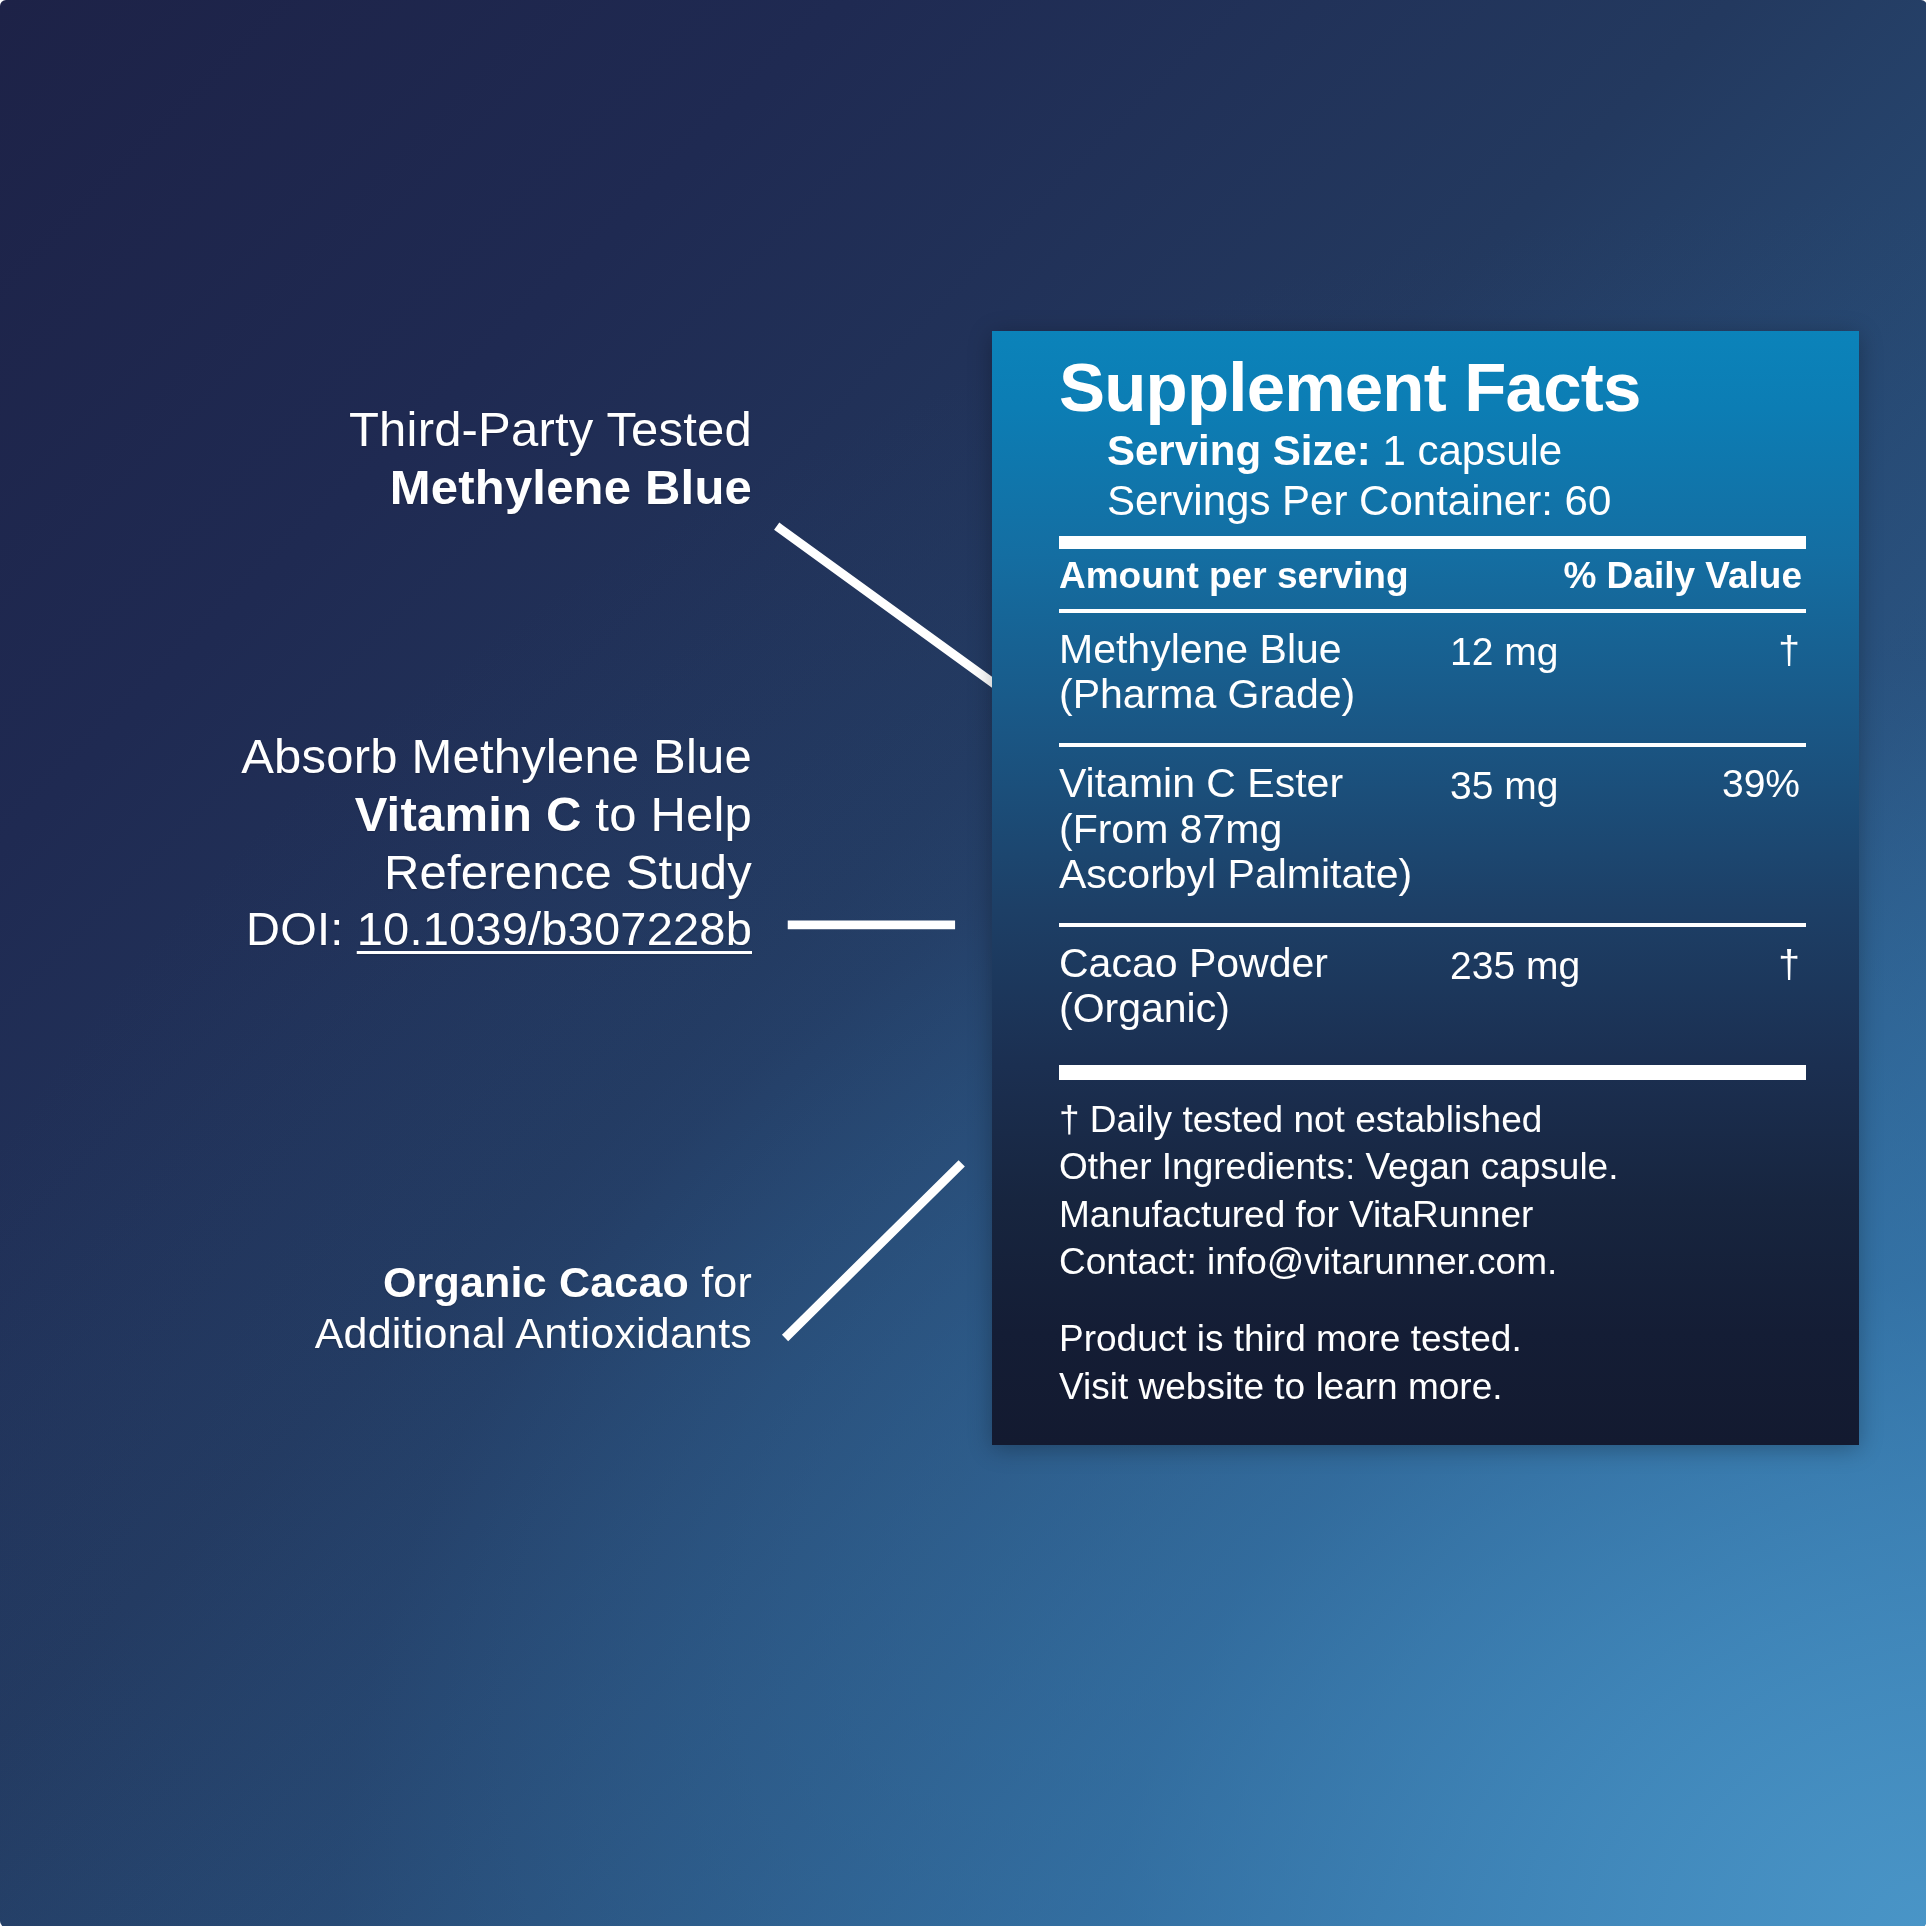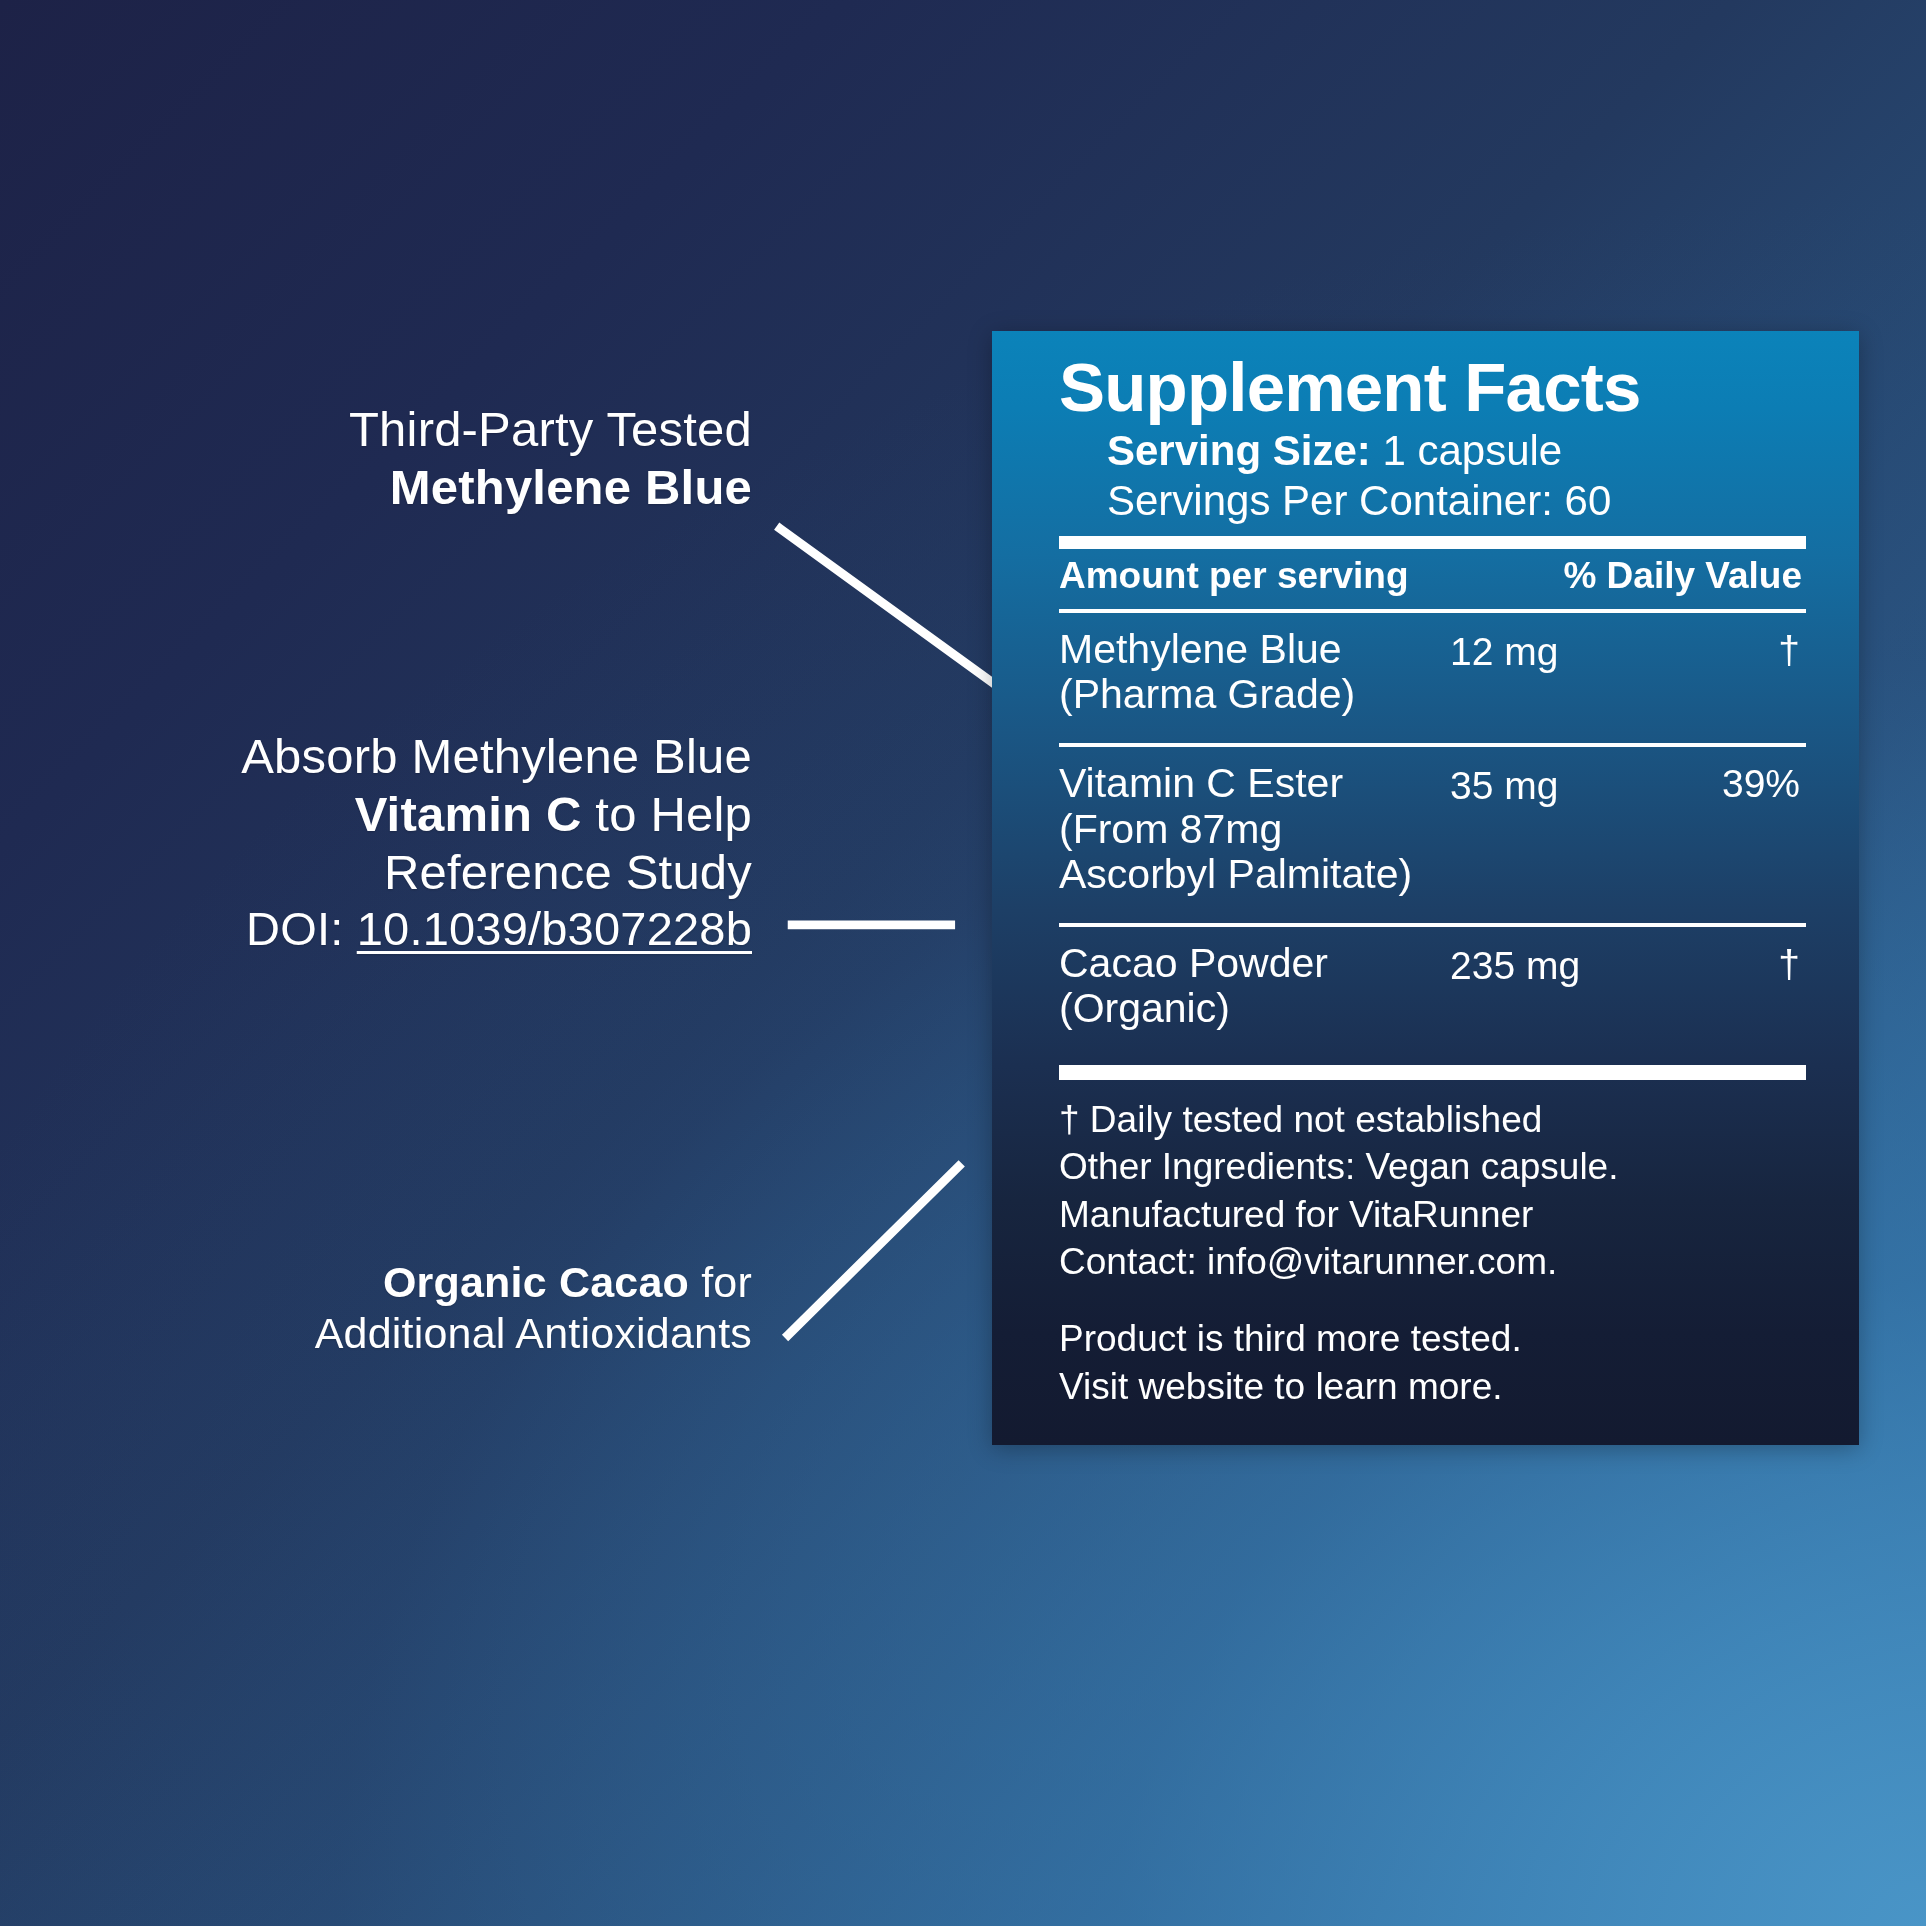--- a/index.html
+++ b/index.html
@@ -13,20 +13,21 @@
     overflow: hidden;
   }
 
   #root {
     position: relative;
     width: 1927px;
     height: 1927px;
     background:
       radial-gradient(ellipse 150% 120% at 100% 100%, rgba(74,150,200,0.95) 0%, rgba(55,120,172,0.55) 28%, rgba(40,80,130,0.15) 55%, rgba(30,40,80,0) 75%),
       linear-gradient(135deg, #1d2247 0%, #1f2a52 22%, #23395f 45%, #2a5480 68%, #3272a6 88%, #3a7fb4 100%);
+    border-radius: 6px;
   }
 
   
   .annotations {
     position: absolute;
     left: 59px;
     top: 0;
     width: 693px;
     height: 1927px;
     color: #ffffff;

